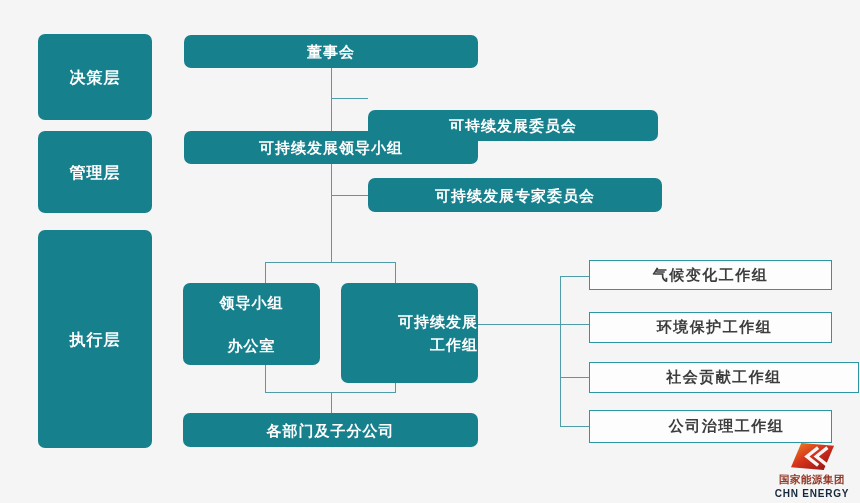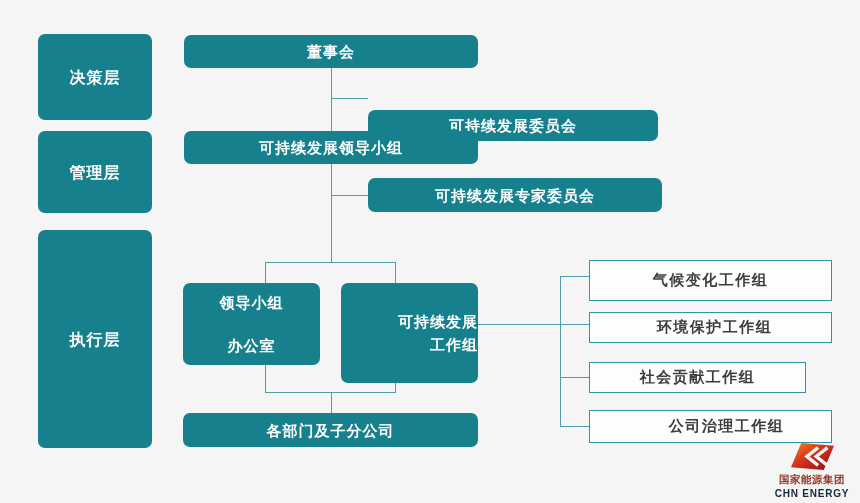--- a/index.html
+++ b/index.html
@@ -124,27 +124,27 @@
     <span>办公室</span>
   </div>
   <div class="tbox" style="left:341px; top:283px; width:137px; height:100px;align-items:flex-end;">
     <span>可持续发展</span>
     <span>工作组</span>
   </div>
   <div class="tbox" style="left:183px; top:413px; width:295px; height:34px;">
     <span>各部门及子分公司</span>
   </div>
 
-  <div class="wbox" style="left:589px; top:260px; width:243px; height:41px;">
+  <div class="wbox" style="left:589px; top:260px; width:243px; height:30px;">
     <span>气候变化工作组</span>
   </div>
   <div class="wbox" style="left:589px; top:312px; width:243px; height:31px;padding-left:8px;">
     <span>环境保护工作组</span>
   </div>
-  <div class="wbox" style="left:589px; top:362px; width:217px; height:31px;">
+  <div class="wbox" style="left:589px; top:362px; width:270px; height:31px;">
     <span>社会贡献工作组</span>
   </div>
   <div class="wbox" style="left:589px; top:410px; width:243px; height:33px;padding-left:32px;">
     <span>公司治理工作组</span>
   </div>
 
   <div class="logo">
     <svg width="47" height="29" viewBox="0 0 50 31">
       <defs>
         <linearGradient id="lg1" x1="0%" y1="0%" x2="100%" y2="100%">

